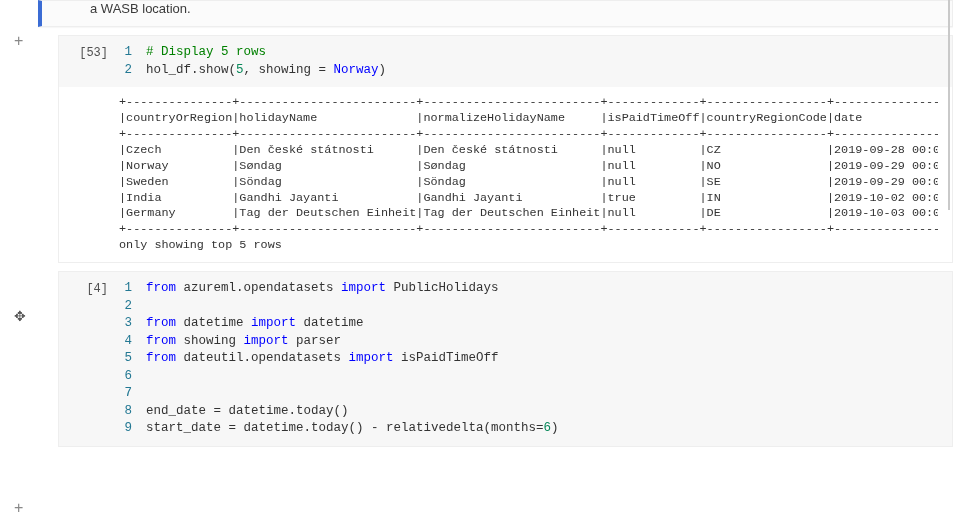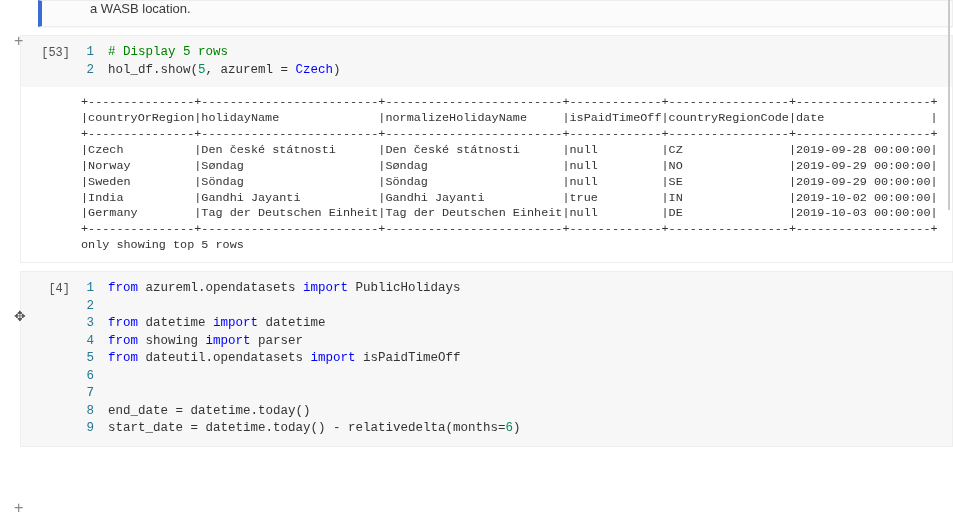--- a/index.html
+++ b/index.html
@@ -18,21 +18,21 @@
       border-left: 4px solid #3b6cd4;
       background: #fbfbfb;
       padding: 0 0 10px 48px;
       border-top: 1px solid #eee;
       border-right: 1px solid #eee;
       border-bottom: 1px solid #eee;
       box-shadow: 0 1px 1px rgba(0,0,0,.03);
       color: #3a3a3a;
       font-size: 13px;
     }
-    .notebook-area { padding-left: 20px; }
+    .notebook-area { padding-left: 58px; }
     .cell {
       display: flex;
       margin: 8px 0;
       border: 1px solid #eee;
       background: #fff;
     }
     .exec-count {
       width: 55px;
       text-align: right;
       color: #505050;
@@ -117,21 +117,21 @@
 
 <span class="add-cell-handle add-1">+</span>
 <span class="move-handle">✥</span>
 <span class="add-cell-handle add-2">+</span>
 
 <div class="notebook-area" id="notebook">
     <div class="cell">
       <div class="exec-count">[53]</div>
       <div class="code-block">
         <div class="code-line"><span class="lineno">1</span><span class="code-text"><span class="tok-comment"># Display 5 rows</span></span></div>
-        <div class="code-line"><span class="lineno">2</span><span class="code-text"><span>hol_df.show(</span><span class="tok-number">5</span><span>, azureml = </span><span class="tok-keyword">Czech</span><span>)</span></span></div>
+        <div class="code-line"><span class="lineno">2</span><span class="code-text"><span>hol_df.show(</span><span class="tok-number">5</span><span>, showing = </span><span class="tok-keyword">Norway</span><span>)</span></span></div>
       </div>
     </div>
     <div class="output-block">
       <pre>+---------------+-------------------------+-------------------------+-------------+-----------------+-------------------+
 |countryOrRegion|holidayName              |normalizeHolidayName     |isPaidTimeOff|countryRegionCode|date               |
 +---------------+-------------------------+-------------------------+-------------+-----------------+-------------------+
 |Czech          |Den české státnosti      |Den české státnosti      |null         |CZ               |2019-09-28 00:00:00|
 |Norway         |Søndag                   |Søndag                   |null         |NO               |2019-09-29 00:00:00|
 |Sweden         |Söndag                   |Söndag                   |null         |SE               |2019-09-29 00:00:00|
 |India          |Gandhi Jayanti           |Gandhi Jayanti           |true         |IN               |2019-10-02 00:00:00|

